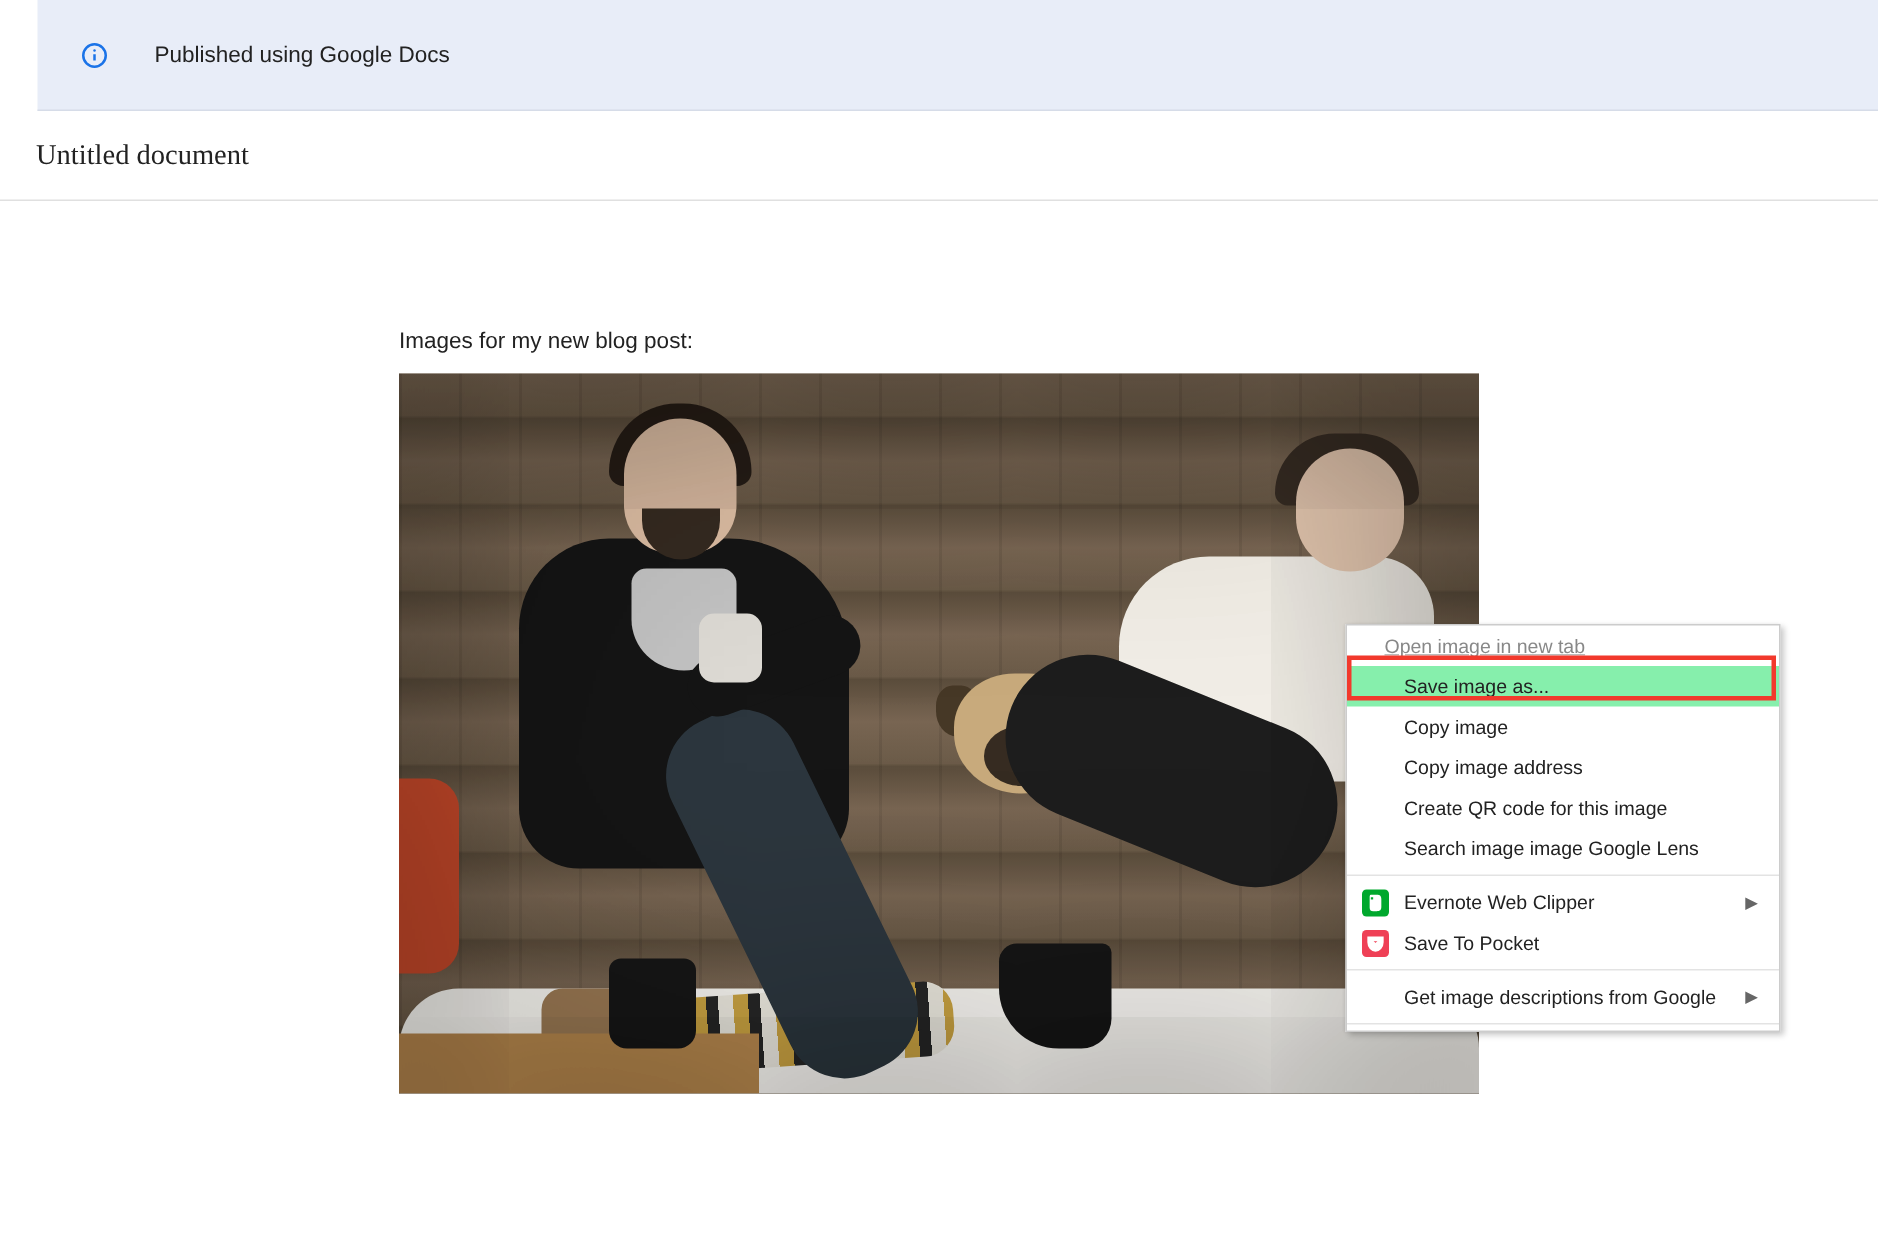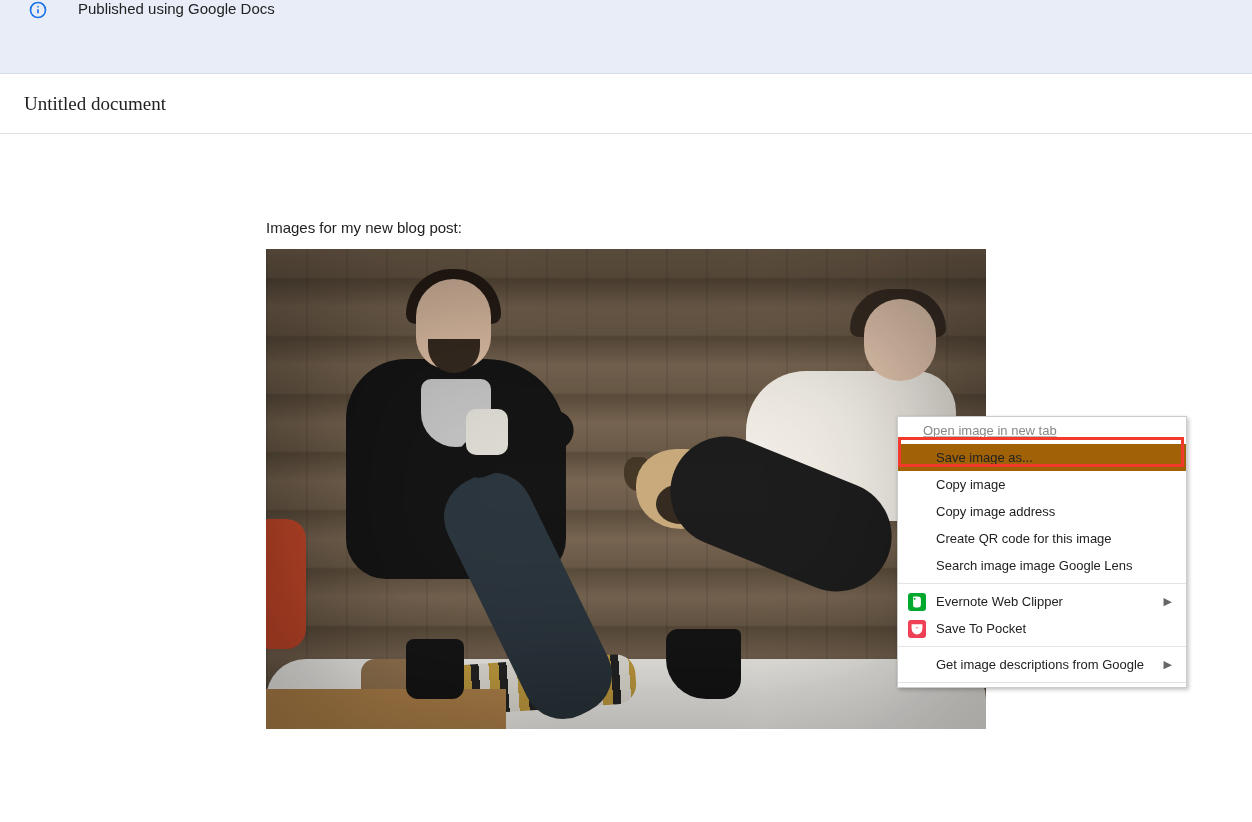--- a/index.html
+++ b/index.html
@@ -12,24 +12,25 @@
       background: #fff;
       width: 1252px;
       height: 822px;
       overflow: hidden;
       position: relative;
     }
     .banner {
       background: #e8edf8;
       height: 74px;
       display: flex;
-      align-items: flex-start;
+      align-items: center;
       padding: 0 28px;
       gap: 30px;
       border-bottom: 1px solid #d6dce8;
+      margin-left: 25px;
     }
     .info-icon {
       width: 20px;
       height: 20px;
       color: #1a73e8;
     }
     .banner-text {
       font-size: 15px;
       color: #222;
     }
@@ -297,21 +298,21 @@
       position: relative;
       cursor: default;
     }
     .menu-item.disabled {
       color: #888;
       text-decoration: underline;
       text-decoration-color: #bbb;
       padding-left: 25px;
     }
     .menu-item.highlight {
-      background: #a16207;
+      background: #86efac;
       position: relative;
     }
     .red-box {
       position: absolute;
       left: 898px;
       top: 437px;
       width: 286px;
       height: 30px;
       border: 3px solid #f2392c;
       z-index: 200;

